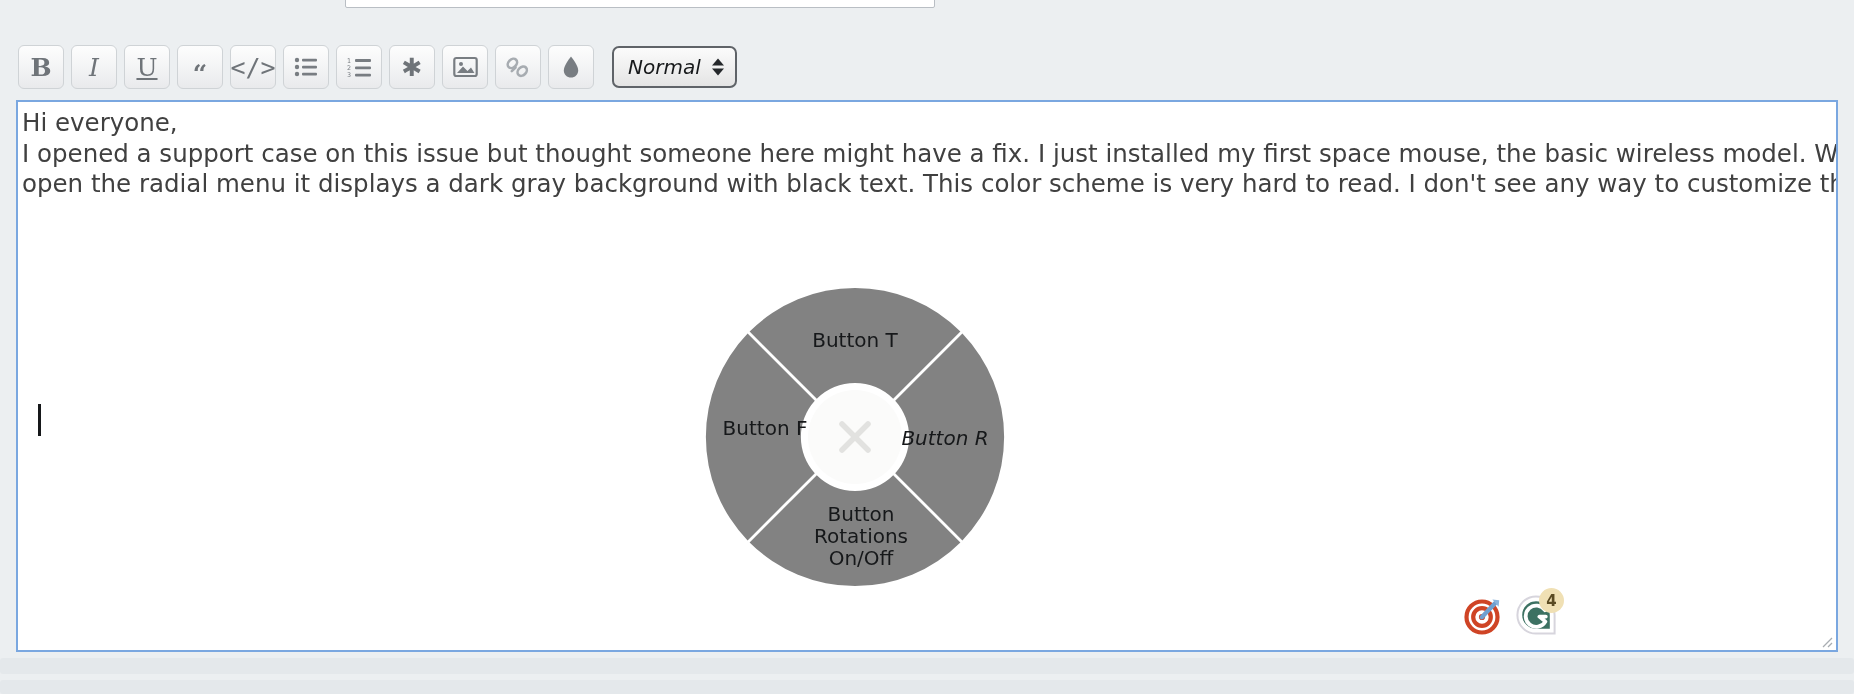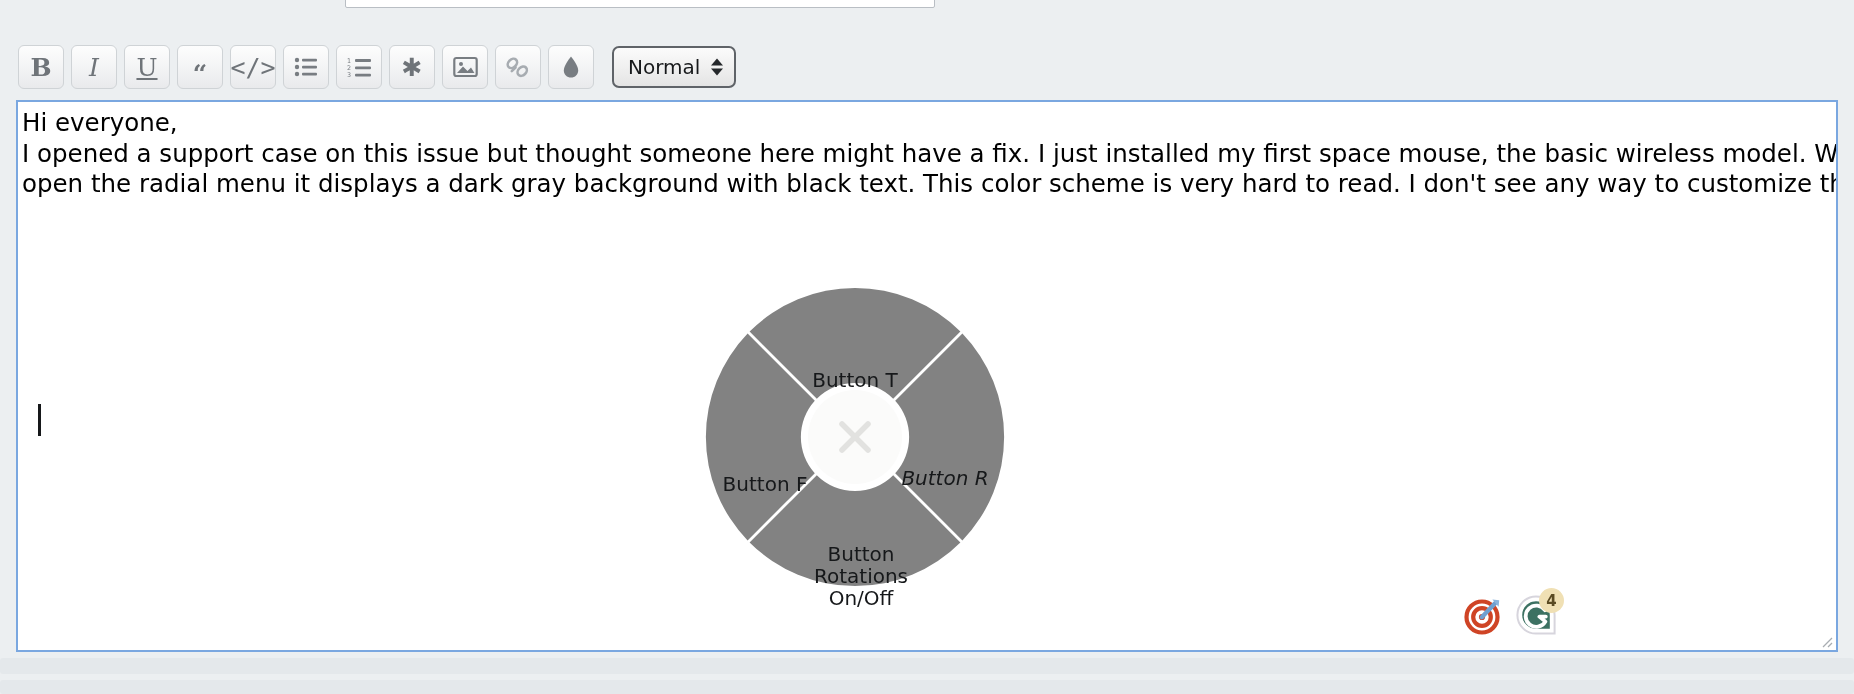--- a/index.html
+++ b/index.html
@@ -68,20 +68,21 @@
     border: 2px solid #5f6368;
     border-radius: 7px;
     background: linear-gradient(to bottom, #fbfbfb 0%, #f0f0f0 50%, #e4e4e4 100%);
     font-size: 20px;
     color: #17191b;
     display: flex; align-items: center;
     position: relative;
     cursor: pointer;
     font-family: "DejaVu Sans", sans-serif;
     flex: 0 0 auto;
+    font-style: italic;
   }
   .fmt-arrows {
     position: absolute;
     right: 11px; top: 50%;
     transform: translateY(-50%);
     display: flex; flex-direction: column;
     gap: 3px;
     line-height: 0;
   }
   .fmt-arrows i {
@@ -101,21 +102,21 @@
     background: #ffffff;
     border: 2px solid #7aa7e0;
     overflow: hidden;
   }
   .editor-text {
     position: absolute;
     left: 4px; top: 6px;
     width: 1800px;
     font-size: 24.5px;
     line-height: 30.6px;
-    color: #000000;
+    color: #404040;
     white-space: nowrap;
   }
   .editor-text p { margin: 0; }
 
   .caret {
     position: absolute;
     left: 20px; top: 302px;
     width: 3px; height: 32px;
     background: #16181a;
   }
@@ -128,25 +129,24 @@
   }
   .radial svg { display: block; }
   .radial-label {
     position: absolute;
     font-size: 20px;
     color: #16181a;
     text-align: center;
     font-family: "DejaVu Sans", sans-serif;
     line-height: 22px;
     white-space: pre-line;
-    margin-top: 40px;
   }
   .lbl-top    { left: 0; right: 0; top: 45px; }
   .lbl-right  { right: 3px; top: 143px; width: 120px; font-style: italic; }
-  .lbl-left   { left: 3px;  top: 149px; width: 120px; }
+  .lbl-left   { left: 3px;  top: 133px; width: 120px; }
   .lbl-bottom { left: 12px; right: 0; top: 219px; }
 
   
   .ext-icons {
     position: absolute;
     left: 1443px; top: 491px;
     display: flex;
     align-items: center;
     gap: 9px;
   }

